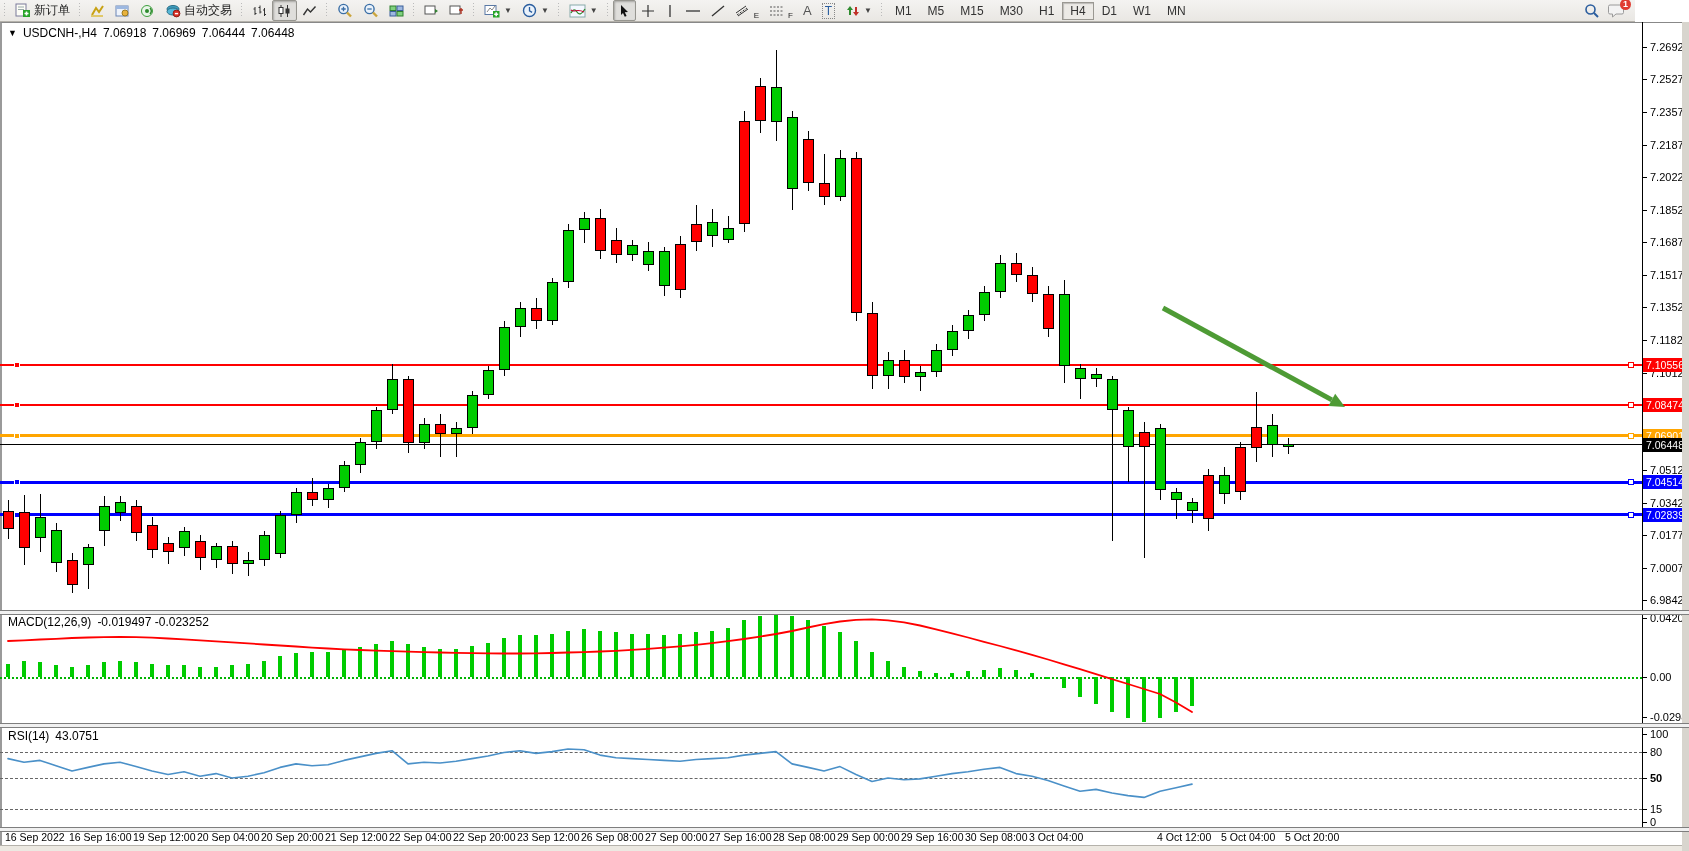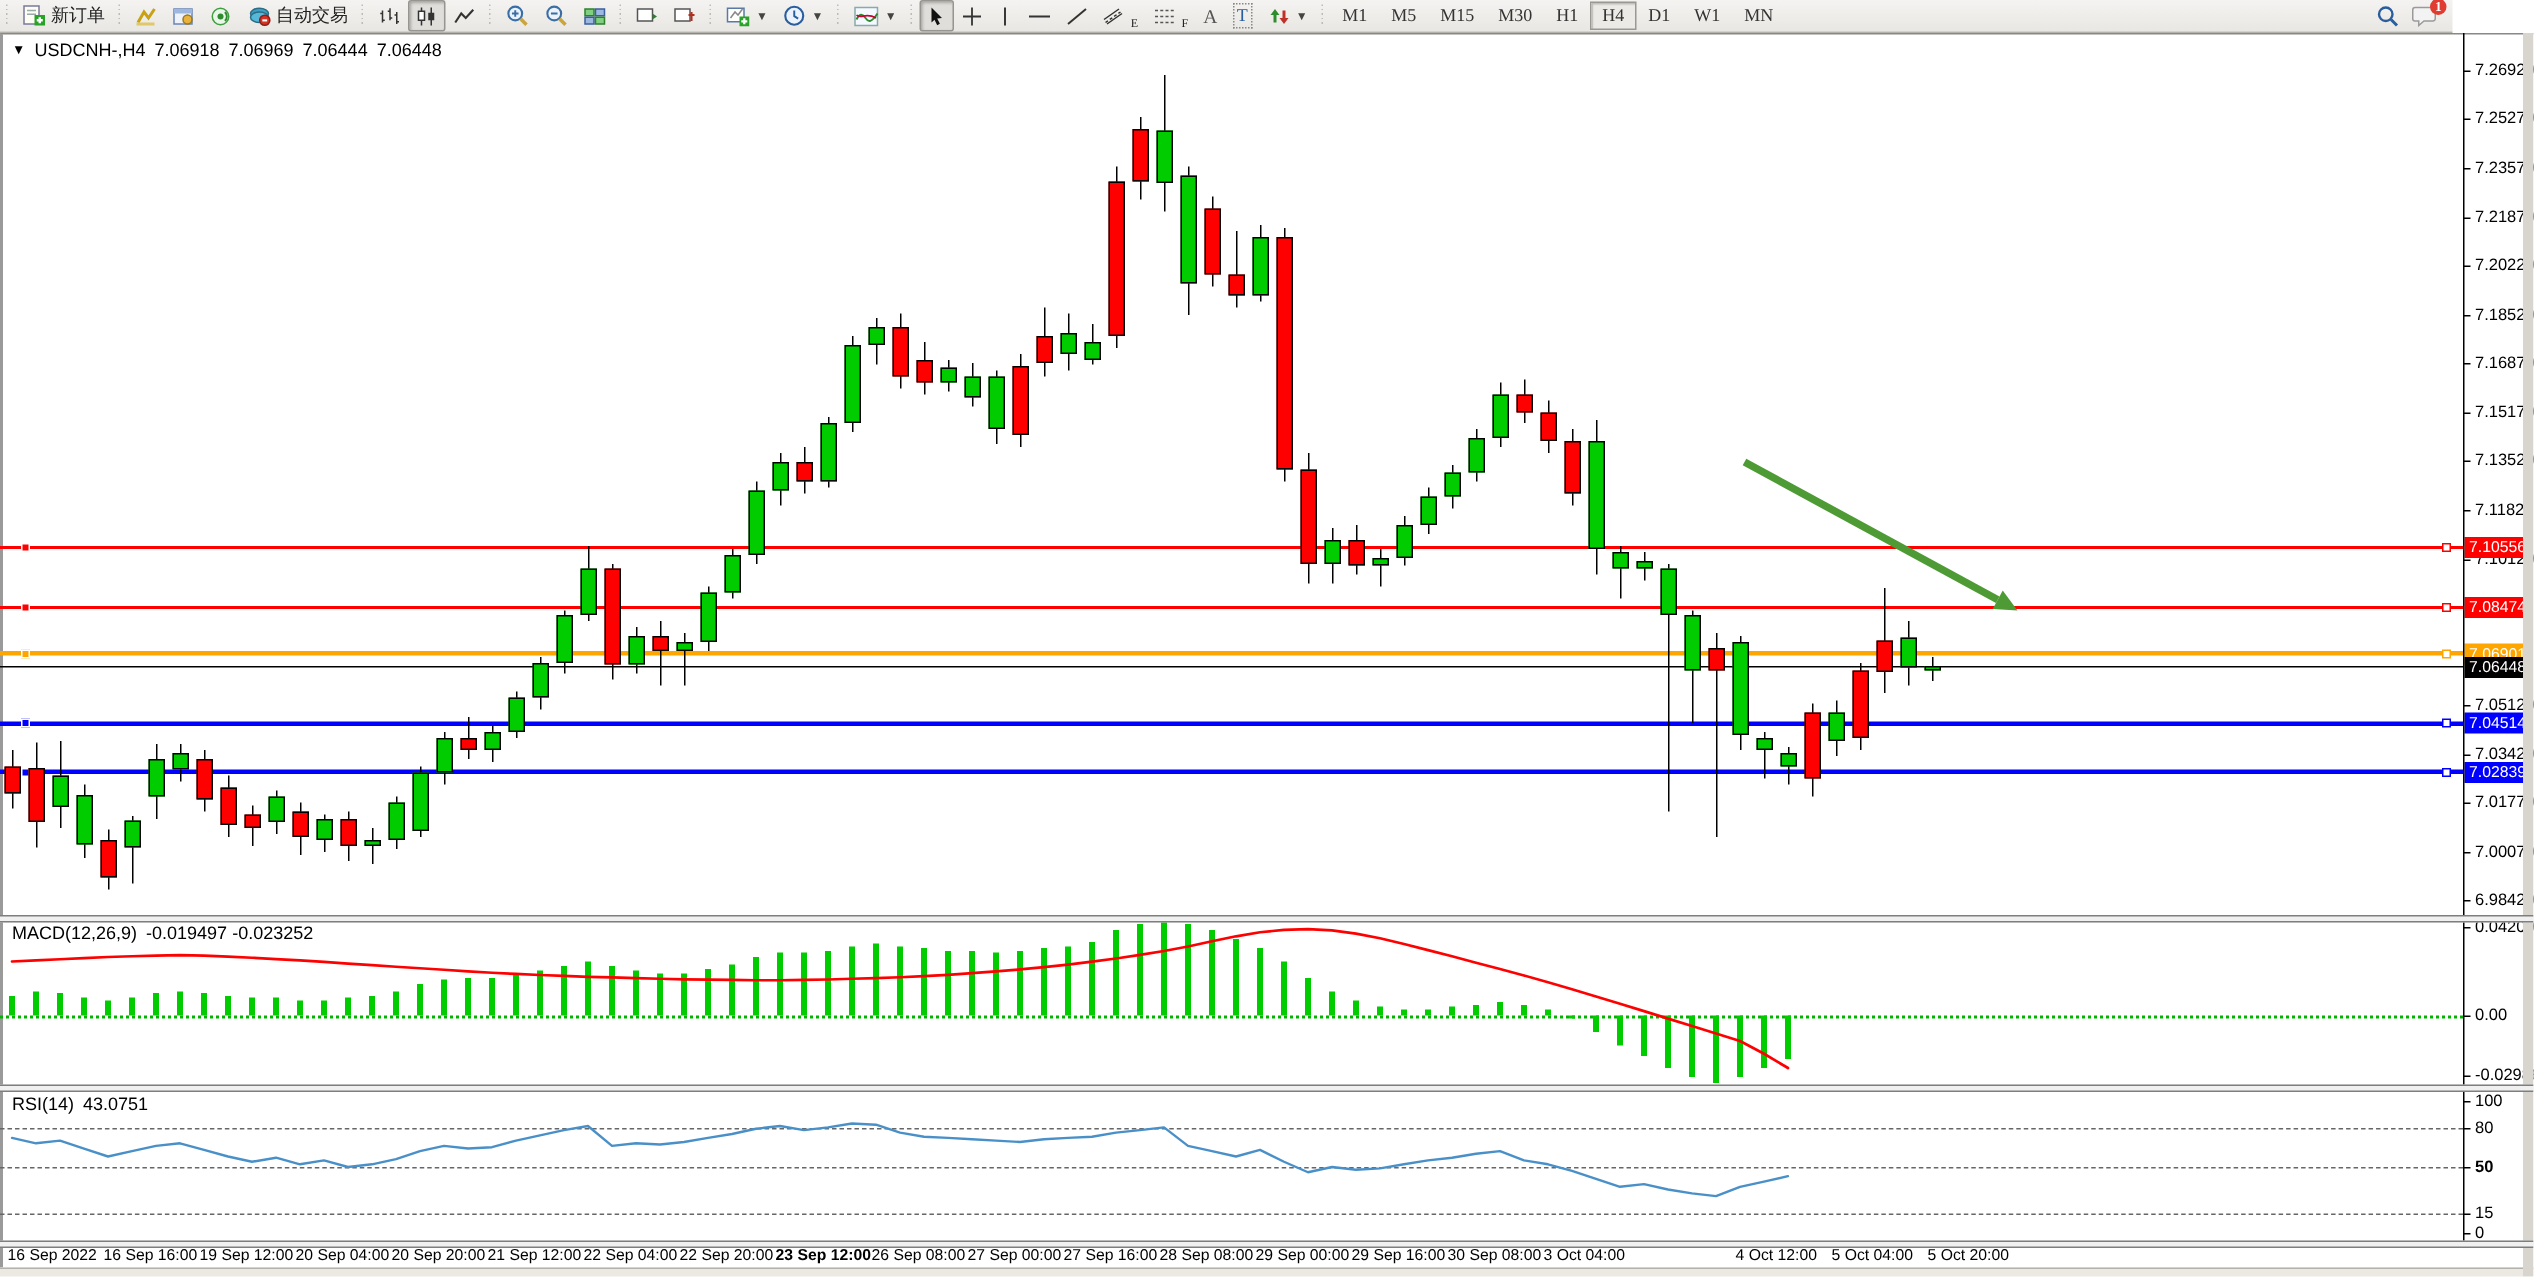--- a/index.html
+++ b/index.html
@@ -1,19 +1,19 @@
 <!DOCTYPE html>
 <html><head>
 <meta charset="utf-8">
 <style>
   html,body{margin:0;padding:0;background:#fff;font-family:"Liberation Sans",sans-serif;}
   body{width:1689px;height:851px;overflow:hidden;position:relative;-webkit-font-smoothing:none;}
   
   #toolbar{position:absolute;left:0;top:0;width:1635px;height:21px;background:linear-gradient(#f4f3f1,#e9e7e3);
-    border-bottom:1px solid #b5b2ab;display:flex;align-items:center;font-size:12px;color:#222;font-family:Liberation Serif, serif;}
+    border-bottom:1px solid #b5b2ab;display:flex;align-items:center;font-size:12px;color:#222;}
   .grip{width:4px;height:15px;margin:0 3px;background-image:repeating-linear-gradient(#bbb 0 1px,transparent 1px 3px);background-size:1px 100%;background-repeat:repeat-y;background-position:1px 0;}
   .tbtn{height:19px;display:flex;align-items:center;gap:3px;padding:0 4px;border:1px solid transparent;border-radius:2px;white-space:nowrap;cursor:default;}
   .tbtn.active{border-color:#96958f;background:#dfdedb;box-shadow:inset 1px 1px 2px rgba(0,0,0,.25);}
   .caret{font-size:8px;color:#444;margin-left:1px;}
   .tf{padding:1px 7px;font-size:12px;color:#333;border:1px solid transparent;}
   .tf.active{border-color:#9a9892;background:#eceae6;box-shadow:inset 1px 1px 1px rgba(0,0,0,.2);}
   #tb-right{margin-left:auto;display:flex;align-items:center;gap:8px;padding-right:10px;}
   .badge-red{position:absolute;top:-4px;right:-6px;background:#e03c31;color:#fff;border-radius:7px;font-size:9px;line-height:11px;min-width:11px;text-align:center;font-weight:bold;}
   
   #chartwin{position:absolute;left:0;top:22px;width:1689px;height:823px;background:#fff;border-top:1px solid #888;border-left:2px solid #9a9a9a;box-sizing:border-box;}
@@ -486,21 +486,21 @@
     <div class="wick" style="left: 1288px; top: 437.68px; height: 16.5049px;"></div>
     <div class="cbody" style="left: 1283px; top: 444.476px; height: 2.91262px; background: rgb(0, 204, 0);"></div>
     <div class="dlabel" style="left: 5px;">16 Sep 2022</div>
     <div class="dlabel" style="left: 69px;">16 Sep 16:00</div>
     <div class="dlabel" style="left: 133px; text-align: center;">19 Sep 12:00</div>
     <div class="dlabel" style="left: 197px;">20 Sep 04:00</div>
     <div class="dlabel" style="left: 261px;">20 Sep 20:00</div>
     <div class="dlabel" style="left: 325px; text-align: right;">21 Sep 12:00</div>
     <div class="dlabel" style="left: 389px;">22 Sep 04:00</div>
     <div class="dlabel" style="left: 453px;">22 Sep 20:00</div>
-    <div class="dlabel" style="left: 517px; font-weight: bold;">23 Sep 12:00</div>
+    <div class="dlabel" style="left: 517px;">23 Sep 12:00</div>
     <div class="dlabel" style="left: 581px;">26 Sep 08:00</div>
     <div class="dlabel" style="left: 645px;">27 Sep 00:00</div>
     <div class="dlabel" style="left: 709px;">27 Sep 16:00</div>
     <div class="dlabel" style="left: 773px;">28 Sep 08:00</div>
     <div class="dlabel" style="left: 837px;">29 Sep 00:00</div>
     <div class="dlabel" style="left: 901px;">29 Sep 16:00</div>
     <div class="dlabel" style="left: 965px;">30 Sep 08:00</div>
     <div class="dlabel" style="left: 1029px;">3 Oct 04:00</div>
     <div class="dlabel" style="left: 1093px; margin-top: 39px;">3 Oct 20:00</div>
     <div class="dlabel" style="left: 1157px;">4 Oct 12:00</div>

